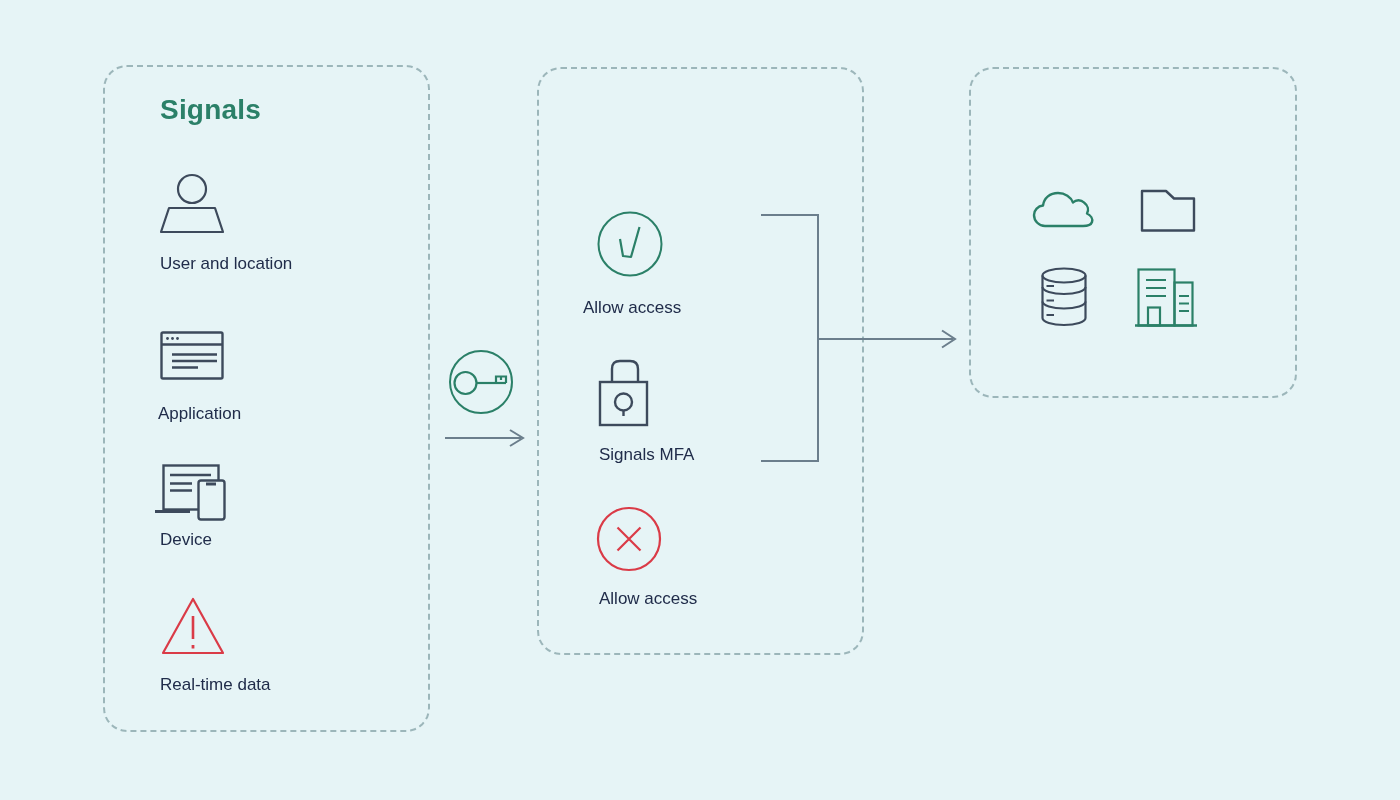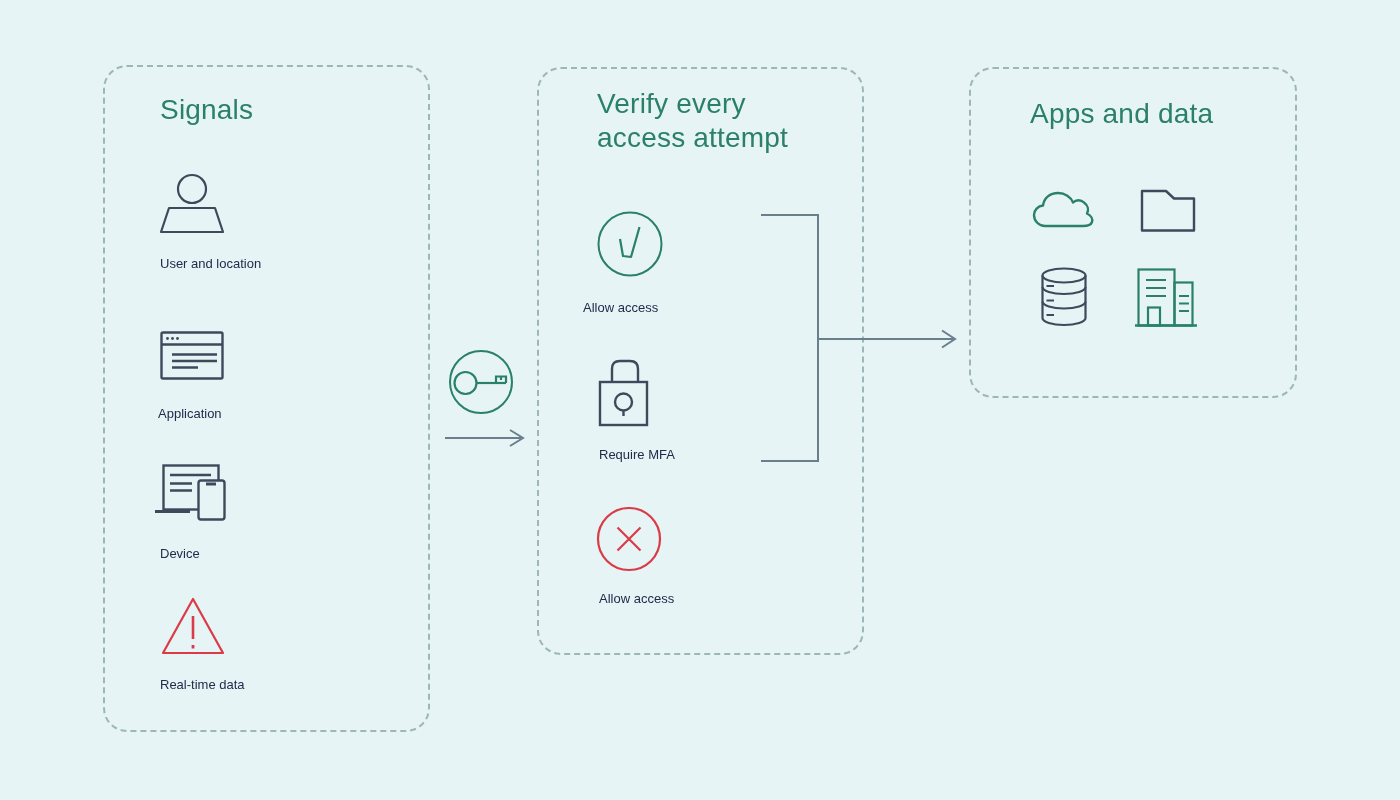--- a/index.html
+++ b/index.html
@@ -22,30 +22,30 @@
   .panel{
     position:absolute;
     border:2px dashed var(--panel-border);
     border-radius:24px;
   }
   #panel-signals{left:103px;top:65px;width:327px;height:667px}
   #panel-verify{left:537px;top:67px;width:327px;height:588px}
   #panel-apps{left:969px;top:67px;width:328px;height:331px}
   .panel-title{
     position:absolute;
-    font-size:28px;font-weight:400;line-height:34px;
+    font-size:28px;font-weight:700;line-height:34px;
     color:var(--accent-teal);letter-spacing:.2px;
   }
   #panel-signals .panel-title{left:55px;top:26px}
   #panel-verify .panel-title{left:58px;top:18px;width:232px}
   #panel-apps .panel-title{left:59px;top:28px}
   .icon{position:absolute;line-height:0;display:block}
   .label{
     position:absolute;
-    font-size:13px;line-height:22px;
+    font-size:17px;line-height:22px;
     color:var(--text-dark);white-space:nowrap;
   }
   .c-teal{color:var(--accent-teal)}
   .c-slate{color:var(--icon-slate)}
   .c-red{color:var(--alert-red)}
   .c-gray{color:var(--connector-gray)}
   svg{display:block}
 </style>
 </head>
 <body>
@@ -77,21 +77,21 @@
 
     <span class="icon c-slate" style="left:43px;top:395px">
       <svg width="80" height="60" viewBox="0 0 80 60" fill="none" stroke="currentColor" stroke-width="2.4">
         <rect x="15.5" y="3.5" width="55" height="44"></rect>
         <path d="M22,13 H63 M22,21.5 H44 M22,28.5 H44" stroke-width="2.6"></path>
         <path d="M7,49.5 H42" stroke-width="3.2"></path>
         <rect x="50.5" y="18.5" width="26" height="39" rx="2.5" fill="var(--background)"></rect>
         <rect x="58" y="20.5" width="10" height="3" fill="currentColor" stroke="none"></rect>
       </svg>
     </span>
-    <div class="label" style="left:55px;top:476px">Device</div>
+    <div class="label" style="left:55px;top:462px">Device</div>
 
     <span class="icon c-red" style="left:55px;top:528px">
       <svg width="66" height="62" viewBox="0 0 66 62" fill="none" stroke="currentColor" stroke-width="2.2">
         <path d="M33,4 L63,58 H3 Z" stroke-linejoin="round"></path>
         <path d="M33,21 V44" stroke-width="2.6"></path>
         <path d="M33,50 V53.5" stroke-width="2.8"></path>
       </svg>
     </span>
     <div class="label" style="left:55px;top:607px">Real-time data</div>
   </section>
@@ -105,59 +105,57 @@
     </svg>
   </span>
   <span class="icon c-gray" style="left:444px;top:427px">
     <svg width="84" height="22" viewBox="0 0 84 22" fill="none" stroke="currentColor" stroke-width="2">
       <path d="M1,11 H77"></path>
       <path d="M66,3 L79,11 L66,19"></path>
     </svg>
   </span>
 
   <section class="panel" id="panel-verify">
-    <h2 class="panel-title">Verify every access attempt</h2>
 
     <span class="icon c-teal" style="left:57px;top:141px">
       <svg width="68" height="68" viewBox="0 0 68 68" fill="none" stroke="currentColor" stroke-width="2">
         <circle cx="34" cy="34" r="31.5"></circle>
         <path d="M24,29 L27,46 L35,47 L43.5,17" stroke-width="2.2" stroke-linejoin="round"></path>
       </svg>
     </span>
     <div class="label" style="left:44px;top:228px">Allow access</div>
 
     <span class="icon c-slate" style="left:59px;top:288px">
       <svg width="52" height="70" viewBox="0 0 52 70" fill="none" stroke="currentColor" stroke-width="2.4">
         <path d="M14,25 V12 Q14,4 22,4 H32 Q40,4 40,12 V25"></path>
         <rect x="2" y="25" width="47" height="43"></rect>
         <circle cx="25.5" cy="45" r="8.5"></circle>
         <path d="M25.5,53.5 V59"></path>
       </svg>
     </span>
-    <div class="label" style="left:60px;top:375px">Require MFA</div>
+    <div class="label" style="left:60px;top:375px">Signals MFA</div>
 
     <span class="icon c-red" style="left:57px;top:437px">
       <svg width="66" height="66" viewBox="0 0 66 66" fill="none" stroke="currentColor" stroke-width="2.2">
         <circle cx="33" cy="33" r="31"></circle>
         <path d="M21.5,21.5 L44.5,44.5 M44.5,21.5 L21.5,44.5"></path>
       </svg>
     </span>
     <div class="label" style="left:60px;top:519px">Allow access</div>
   </section>
 
   <span class="icon c-gray" style="left:755px;top:205px">
     <svg width="210" height="266" viewBox="0 0 210 266" fill="none" stroke="currentColor" stroke-width="2">
       <path d="M6,10 H63 V256 H6"></path>
       <path d="M63,134 H198"></path>
       <path d="M187,125.5 L200,134 L187,142.5"></path>
     </svg>
   </span>
 
   <section class="panel" id="panel-apps">
-    <h2 class="panel-title">Apps and data</h2>
 
     <span class="icon c-teal" style="left:60px;top:120px">
       <svg width="66" height="40" viewBox="0 0 66 40" fill="none" stroke="currentColor" stroke-width="2.4">
         <path d="M14,37
                  C8,37 3,32 3,26
                  C3,21 7,17 12,16.5
                  C13,9 19,4 27,4
                  C34,4 40,8 42,13.5
                  C45,10.5 50,10.5 53,13.5
                  C57,16.5 58,21 56,24.5

